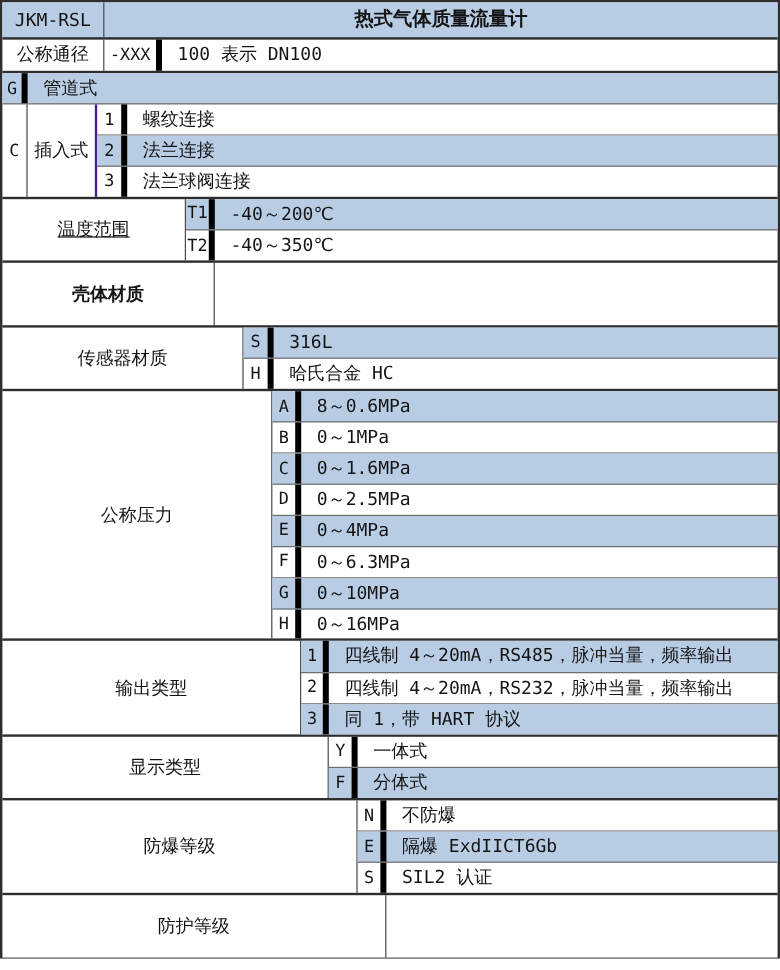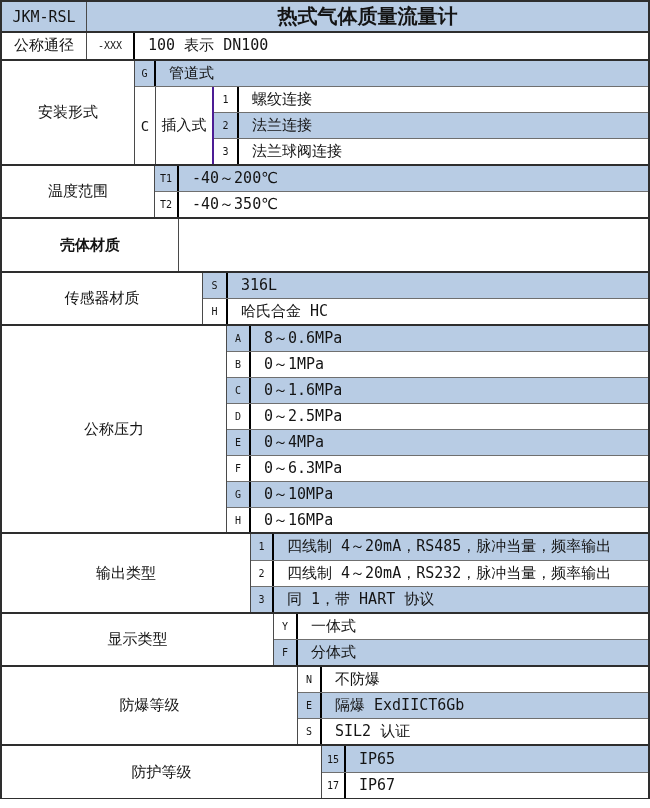--- a/index.html
+++ b/index.html
@@ -10,28 +10,28 @@
   .sec{display:flex;border-bottom:2px solid #2e2e2e;min-height:0;}
   .sec:last-child{border-bottom:none;}
   .g1{flex:1 1 0px;} .g2{flex:2 1 0px;} .g3{flex:3 1 0px;} .g4{flex:4 1 0px;} .g8{flex:8 1 0px;}
   .sec.header{flex:0 0 29px;background:#b8cce4;}
   .cell{box-sizing:border-box;display:flex;align-items:center;min-height:0;}
   .label{justify-content:center;font-size:15px;border-right:1px solid #4a4a4a;flex:0 0 auto;}
   .rows{flex:1 1 0px;display:flex;flex-direction:column;min-width:0;}
   .row{flex:1 1 0px;display:flex;border-bottom:1px solid #6f6f6f;min-height:0;}
   .row:last-child,.irow:last-child{border-bottom:none;}
   .key{box-sizing:border-box;display:flex;align-items:center;justify-content:center;
-       font-size:10px;border-right:2px solid #000000;flex:0 0 auto;}
+       font-size:14px;border-right:5px solid #000000;flex:0 0 auto;}
   .val{flex:1 1 0px;display:flex;align-items:center;padding-left:13px;font-size:15px;min-width:0;white-space:nowrap;}
   .blue{background:#b8cce4;}
   
   .model{width:85px;justify-content:center;font-size:15px;border-right:1px solid #4a4a4a;}
-  .title{flex:1;justify-content:center;font-size:20px;font-weight:bold;}
+  .title{flex:1;justify-content:center;font-size:16px;font-weight:bold;}
   
-  .w85{width:85px;} .w133{width:133px;} .w153{width:153px;} .w177{width:177px;font-weight:bold;}
+  .w85{width:85px;} .w133{width:133px;} .w153{width:153px;text-decoration:underline;} .w177{width:177px;font-weight:bold;}
   .w201{width:201px;} .w225{width:225px;} .w249{width:249px;} .w272{width:272px;}
   .w296{width:296px;} .w320{width:320px;}
   .k48{width:48px;} .k21{width:21px;} .k24{width:24px;} .k25{width:25px;} .k23{width:23px;}
   
   .insert{flex:3 1 0px;display:flex;min-height:0;}
   .c-col{width:21px;box-sizing:border-box;border-right:1px solid #4a4a4a;display:flex;
          align-items:center;justify-content:center;font-size:14px;}
   .ins-name{width:58px;box-sizing:border-box;border-right:2px solid #4c1d95;display:flex;
             align-items:center;justify-content:center;font-size:15px;}
   .irows{flex:1 1 0px;display:flex;flex-direction:column;min-width:0;}
@@ -53,21 +53,20 @@
       <div class="cell label w85">公称通径</div>
       <div class="rows">
         <div class="row">
           <div class="key k48">-XXX</div>
           <div class="val">100 表示 DN100</div>
         </div>
       </div>
     </div>
 
     <div class="sec g4">
-      <div class="cell label w133">安装形式</div>
       <div class="rows">
         <div class="row blue">
           <div class="key k21">G</div>
           <div class="val">管道式</div>
         </div>
         <div class="insert">
           <div class="c-col">C</div>
           <div class="ins-name">插入式</div>
           <div class="irows">
             <div class="irow">
@@ -202,27 +201,17 @@
         </div>
         <div class="row">
           <div class="key k24">S</div>
           <div class="val">SIL2 认证</div>
         </div>
       </div>
     </div>
 
     <div class="sec g2">
       <div class="cell label w320">防护等级</div>
-      <div class="rows">
-        <div class="row blue">
-          <div class="key k24">15</div>
-          <div class="val">IP65</div>
-        </div>
-        <div class="row">
-          <div class="key k24">17</div>
-          <div class="val">IP67</div>
-        </div>
-      </div>
     </div>
 
   </div>
   <div class="shadow-bar"></div>
 </div>
 
 </body></html>

